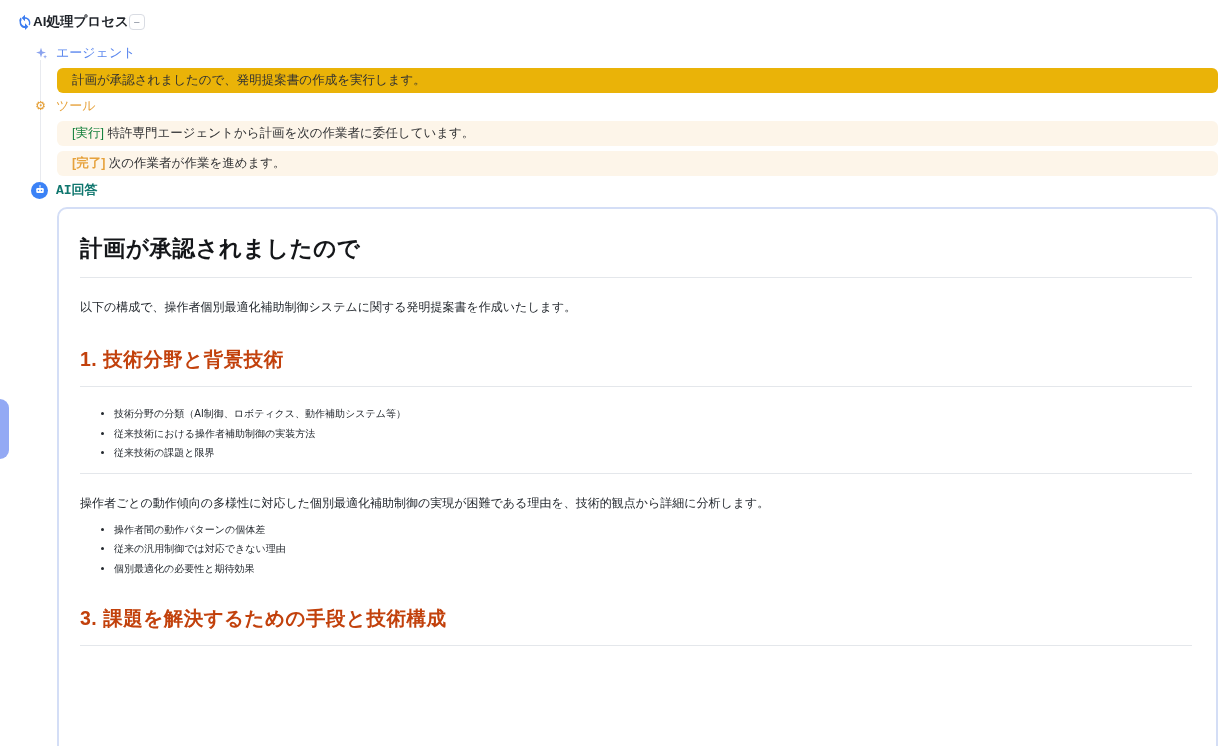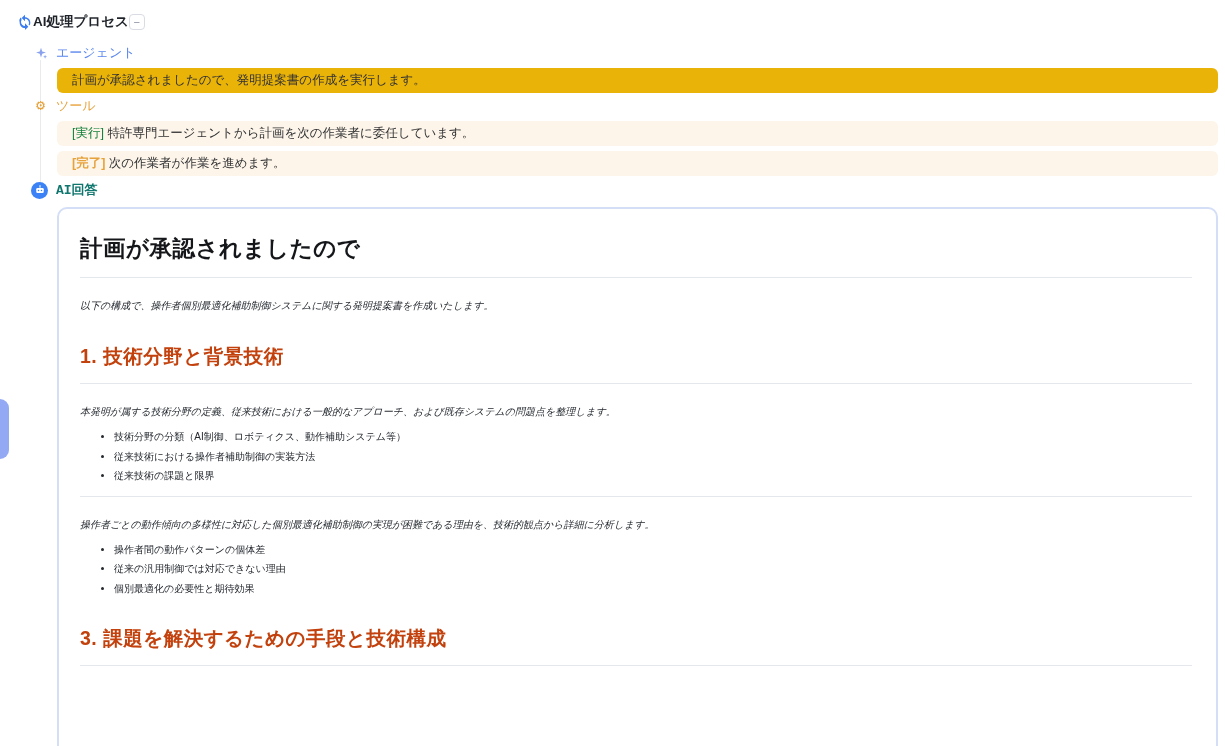--- a/index.html
+++ b/index.html
@@ -63,21 +63,21 @@
 
   
   .answer-card {
     position: absolute; top: 207px; left: 57px; width: 1161px; height: 620px;
     background: #ffffff; border: 2px solid #d4def6; border-radius: 10px;
     padding: 16px 24px 0 21px;
   }
   .doc-h1 { font-size: 22.5px; font-weight: 700; color: #141619; margin-top: 8px; letter-spacing: 0.5px; }
   .doc-h2 { font-size: 19.5px; font-weight: 700; color: #c2410c; margin-top: 30px; letter-spacing: 0.5px; }
   .doc-hr { border: none; border-top: 1px solid #e4e7eb; margin: 13px 0 20px; }
-  .doc-p { font-size: 10px; line-height: 1.5; color: #24292f; font-style: italic; }
+  .doc-p { font-size: 12px; line-height: 1.5; color: #24292f; }
   .doc-ul { margin: 11px 0 0; padding-left: 34px; }
   .doc-ul li { font-size: 10px; line-height: 1.35; margin-bottom: 6px; color: #24292f; }
 
   
   .drawer-handle {
     position: absolute; left: 0; top: 399px; width: 9px; height: 60px;
     background: #93a9f4; border-radius: 0 9px 9px 0; cursor: pointer;
   }
 </style>
 </head>
@@ -136,21 +136,20 @@
   <span class="step-text">AI回答</span>
 </div>
 
 <div class="answer-card">
   <h1 class="doc-h1">計画が承認されましたので</h1>
   <hr class="doc-hr">
   <p class="doc-p">以下の構成で、操作者個別最適化補助制御システムに関する発明提案書を作成いたします。</p>
 
   <h2 class="doc-h2">1. 技術分野と背景技術</h2>
   <hr class="doc-hr">
-  <p class="doc-p">本発明が属する技術分野の定義、従来技術における一般的なアプローチ、および既存システムの問題点を整理します。</p>
   <ul class="doc-ul">
     <li>技術分野の分類（AI制御、ロボティクス、動作補助システム等）</li>
     <li>従来技術における操作者補助制御の実装方法</li>
     <li>従来技術の課題と限界</li>
   </ul>
 
   <hr class="doc-hr">
   <p class="doc-p">操作者ごとの動作傾向の多様性に対応した個別最適化補助制御の実現が困難である理由を、技術的観点から詳細に分析します。</p>
   <ul class="doc-ul">
     <li>操作者間の動作パターンの個体差</li>

